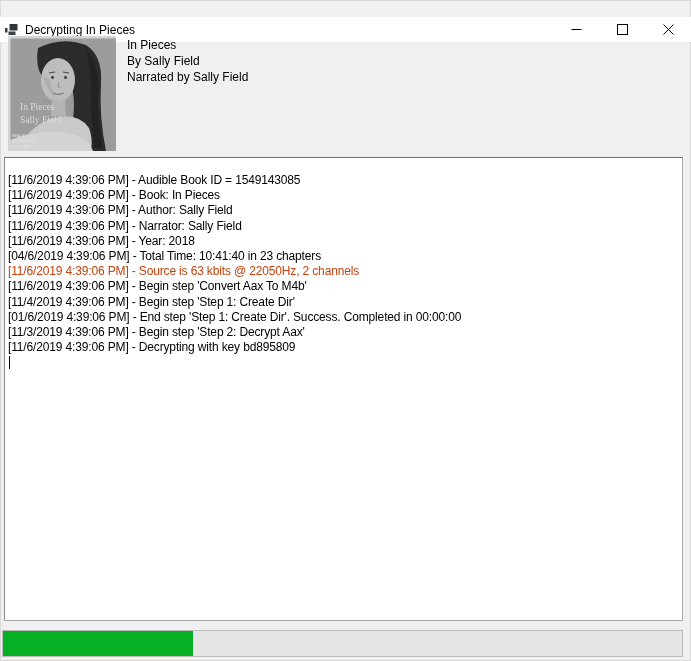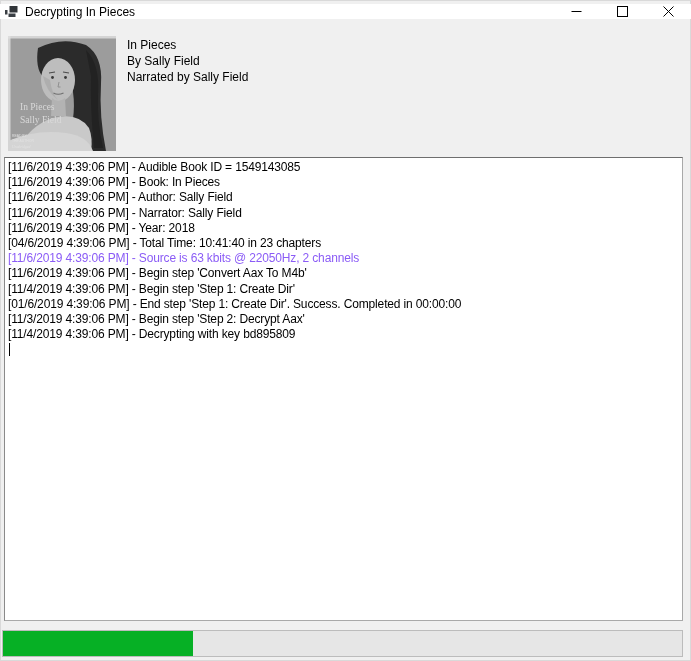--- a/index.html
+++ b/index.html
@@ -7,21 +7,21 @@
   body { font-family: "Liberation Sans", "DejaVu Sans", sans-serif; }
 
   .window {
     position: relative; width: 691px; height: 661px;
     background: #f0f0f0; overflow: hidden;
     outline: 1px solid #d9d9d9; outline-offset: -1px;
   }
 
   
   .titlebar {
-    position: absolute; top: 4px; left: 0; width: 100%; height: 15px;
+    position: absolute; top: 17px; left: 0; width: 100%; height: 25px;
     background: #ffffff; display: flex; align-items: center;
   }
   .app-icon { margin-left: 5px; width: 13px; height: 13px; flex: 0 0 auto; }
   .title-text {
     margin-left: 7px; font-size: 12px; color: #000;
     white-space: nowrap; flex: 1 1 auto;
   }
   .caption-buttons { display: flex; height: 25px; }
   .caption-btn {
     width: 46px; height: 25px; display: flex;
@@ -37,29 +37,29 @@
   .book-info {
     position: absolute; left: 127px; top: 37px;
     font-size: 12px; line-height: 16px; color: #000;
   }
 
   
   .log-box {
     position: absolute; left: 4px; top: 157px; width: 679px; height: 464px;
     background: #ffffff;
     border: 1px solid #a9a9a9; border-top-color: #6e6e6e; border-left-color: #8a8a8a;
-    padding: 2px 3px 0 3px;
+    padding: 15px 3px 0 3px;
     overflow: hidden;
     cursor: text;
   }
   .log-line {
     font-size: 12px; letter-spacing: -0.15px; line-height: 15.2px;
     color: #000; white-space: pre;
   }
-  .log-line.red { color: #8b5cf6; }
+  .log-line.red { color: #c2410c; }
   .text-caret {
     display: block; width: 1px; height: 13px; background: #000; margin: 1px 0 0 1px;
   }
 
   
   .progress-bar {
     position: absolute; left: 2px; top: 630px; width: 681px; height: 27px;
     border: 1px solid #bcbcbc; background: #e6e6e6;
   }
   .progress-fill { height: 100%; width: 0; background: #06b025; }
@@ -137,21 +137,21 @@
         <div class="log-line">[11/6/2019 4:39:06 PM] - Book: In Pieces</div>
         <div class="log-line">[11/6/2019 4:39:06 PM] - Author: Sally Field</div>
         <div class="log-line">[11/6/2019 4:39:06 PM] - Narrator: Sally Field</div>
         <div class="log-line">[11/6/2019 4:39:06 PM] - Year: 2018</div>
         <div class="log-line">[04/6/2019 4:39:06 PM] - Total Time: 10:41:40 in 23 chapters</div>
         <div class="log-line red">[11/6/2019 4:39:06 PM] - Source is 63 kbits @ 22050Hz, 2 channels</div>
         <div class="log-line">[11/6/2019 4:39:06 PM] - Begin step 'Convert Aax To M4b'</div>
         <div class="log-line">[11/4/2019 4:39:06 PM] - Begin step 'Step 1: Create Dir'</div>
         <div class="log-line">[01/6/2019 4:39:06 PM] - End step 'Step 1: Create Dir'. Success. Completed in 00:00:00</div>
         <div class="log-line">[11/3/2019 4:39:06 PM] - Begin step 'Step 2: Decrypt Aax'</div>
-        <div class="log-line">[11/4/2019 4:39:06 PM] - Decrypting with key bd895809</div>
+        <div class="log-line">[11/6/2019 4:39:06 PM] - Decrypting with key bd895809</div>
       </div>
     <span class="text-caret"></span>
   </div>
 
   <div class="progress-bar" style="background: rgb(230, 230, 230);">
     <div class="progress-fill" id="progress-fill" style="width: 28%; background: rgb(6, 176, 37);"></div>
   </div>
 
 </div>
 

